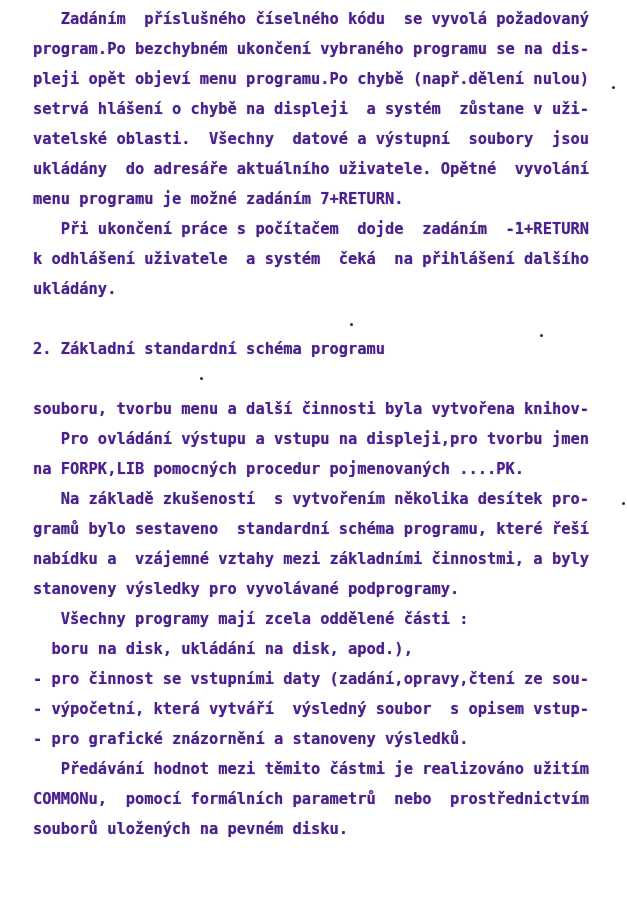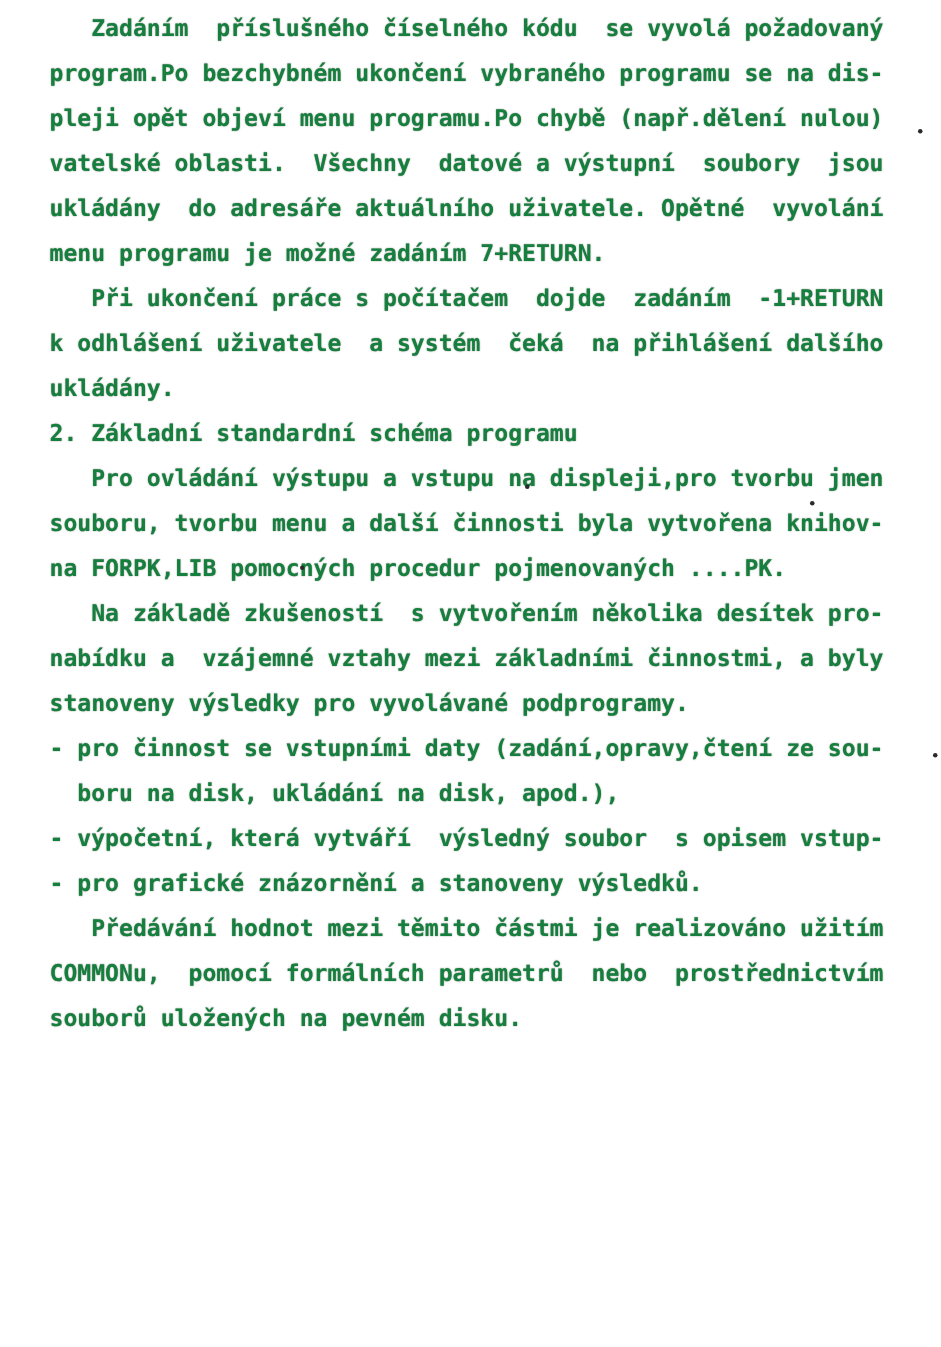--- a/index.html
+++ b/index.html
@@ -11,28 +11,29 @@
     position: relative;
     width: 627px;
     height: 898px;
     background: #ffffff;
     overflow: hidden;
     box-sizing: border-box;
     padding: 4px 0 0 33px;
     font-family: "DejaVu Sans Mono", "Liberation Mono", monospace;
     font-size: 15.4px;
     font-weight: 700;
-    color: #15803d;
+    color: #4c1d95;
     text-shadow: 0 0 1px rgba(20,20,20,0.55);
     border-radius: 18px;
   }
   .block {
     margin: 0;
   }
   .gap-before {
+    margin-top: 30px;
   }
   .line {
     height: 30px;
     line-height: 30px;
     white-space: pre;
     letter-spacing: 0px;
   }
   .heading .line {
     white-space: pre;
   }
@@ -45,45 +46,50 @@
   }
 </style>
 </head>
 <body>
 
 <div class="page">
     <div class="block">
       <div class="line">   Zadáním  příslušného číselného kódu  se vyvolá požadovaný</div>
       <div class="line">program.Po bezchybném ukončení vybraného programu se na dis-</div>
       <div class="line">pleji opět objeví menu programu.Po chybě (např.dělení nulou)</div>
+      <div class="line">setrvá hlášení o chybě na displeji  a systém  zůstane v uži-</div>
       <div class="line">vatelské oblasti.  Všechny  datové a výstupní  soubory  jsou</div>
       <div class="line">ukládány  do adresáře aktuálního uživatele. Opětné  vyvolání</div>
       <div class="line">menu programu je možné zadáním 7+RETURN.</div>
     </div>
     <div class="block">
       <div class="line">   Při ukončení práce s počítačem  dojde  zadáním  -1+RETURN</div>
       <div class="line">k odhlášení uživatele  a systém  čeká  na přihlášení dalšího</div>
       <div class="line">ukládány.</div>
     </div>
     <div class="block gap-before heading">
       <div class="line">2. Základní standardní schéma programu</div>
     </div>
     <div class="block gap-before">
+      <div class="line">souboru, tvorbu menu a další činnosti byla vytvořena knihov-</div>
       <div class="line">   Pro ovládání výstupu a vstupu na displeji,pro tvorbu jmen</div>
-      <div class="line">souboru, tvorbu menu a další činnosti byla vytvořena knihov-</div>
       <div class="line">na FORPK,LIB pomocných procedur pojmenovaných ....PK.</div>
     </div>
     <div class="block">
       <div class="line">   Na základě zkušeností  s vytvořením několika desítek pro-</div>
+      <div class="line">gramů bylo sestaveno  standardní schéma programu, které řeší</div>
       <div class="line">nabídku a  vzájemné vztahy mezi základními činnostmi, a byly</div>
       <div class="line">stanoveny výsledky pro vyvolávané podprogramy.</div>
     </div>
     <div class="block">
+      <div class="line">   Všechny programy mají zcela oddělené části :</div>
+    </div>
+    <div class="block">
+      <div class="line">  boru na disk, ukládání na disk, apod.),</div>
       <div class="line">- pro činnost se vstupními daty (zadání,opravy,čtení ze sou-</div>
-      <div class="line">  boru na disk, ukládání na disk, apod.),</div>
       <div class="line">- výpočetní, která vytváří  výsledný soubor  s opisem vstup-</div>
       <div class="line">- pro grafické znázornění a stanoveny výsledků.</div>
     </div>
     <div class="block">
       <div class="line">   Předávání hodnot mezi těmito částmi je realizováno užitím</div>
       <div class="line">COMMONu,  pomocí formálních parametrů  nebo  prostřednictvím</div>
       <div class="line">souborů uložených na pevném disku.</div>
     </div>
     <div class="speck" style="left: 612px; top: 86px;"></div>
     <div class="speck" style="left: 350px; top: 323px;"></div>

